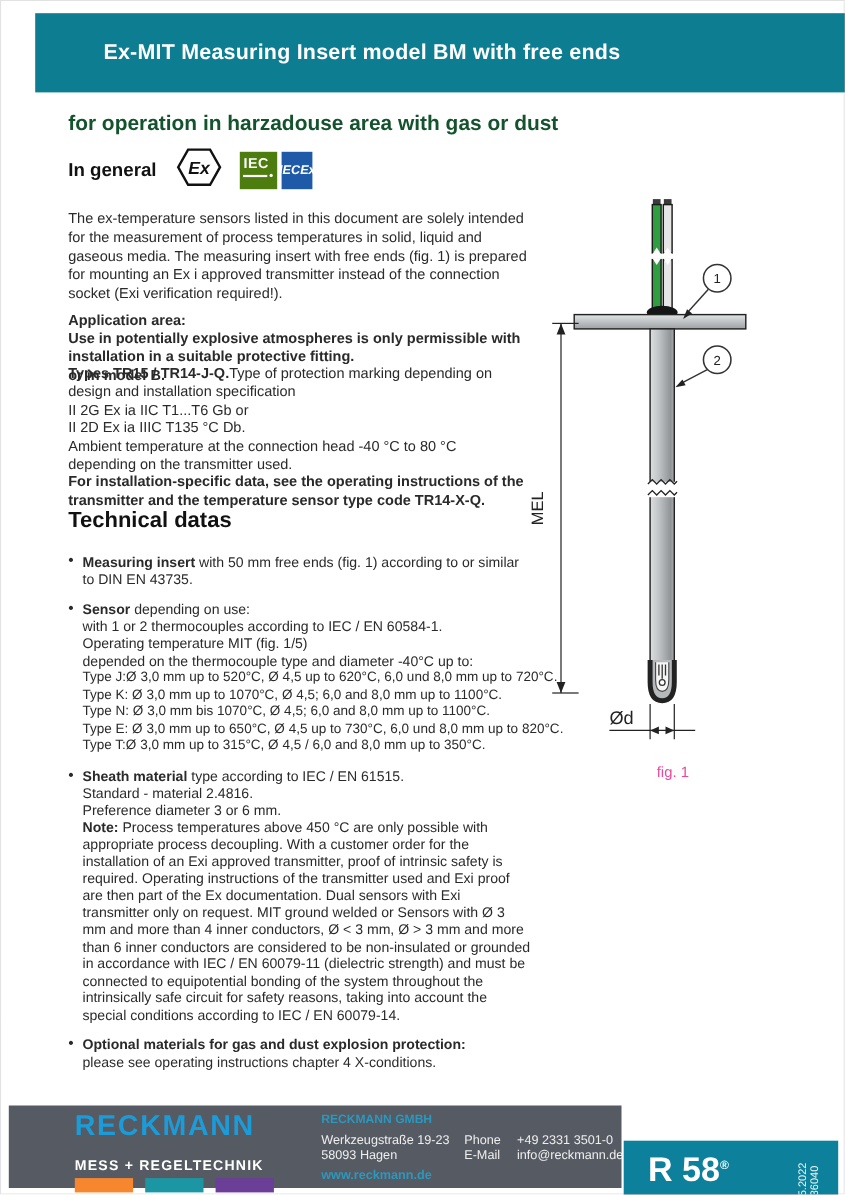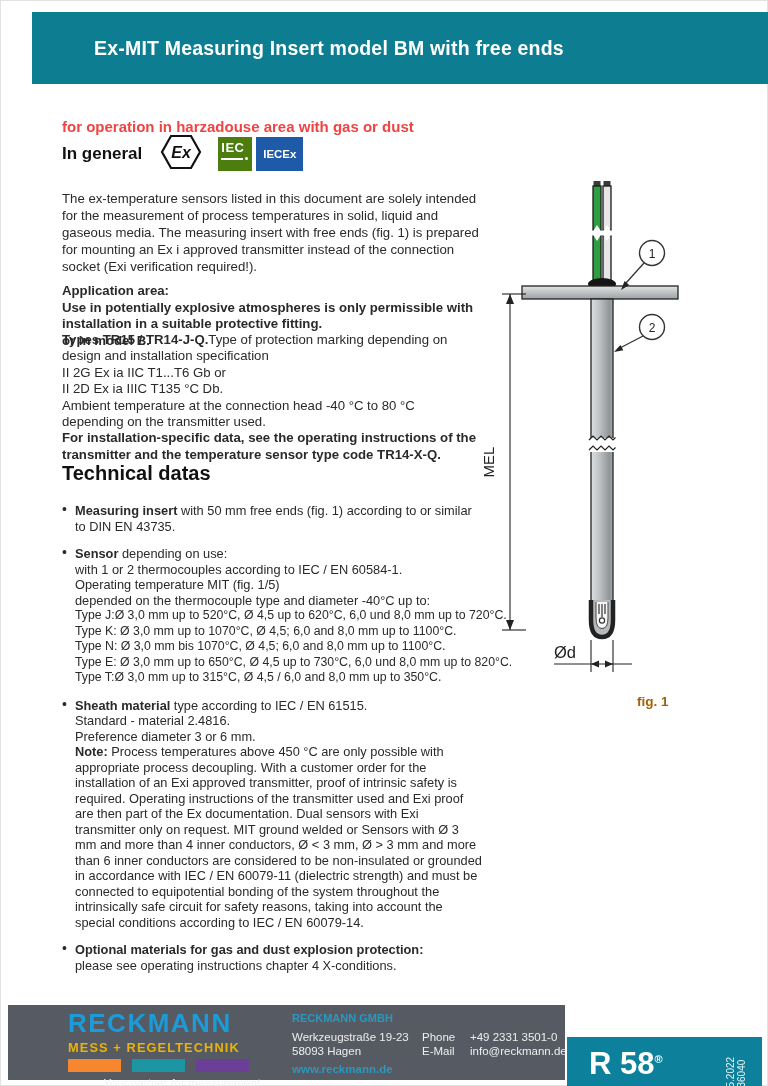--- a/index.html
+++ b/index.html
@@ -4,53 +4,53 @@
 <style>
   html,body{margin:0;padding:0;}
   body{width:768px;height:1086px;background:#fff;position:relative;overflow:hidden;
        font-family:"Liberation Sans","DejaVu Sans",sans-serif;color:#2a2a2a;}
   .page{position:absolute;inset:0;box-shadow:inset 0 0 0 1px #e2e2e2;}
   .abs{position:absolute;}
 
   
   .banner{left:8px;top:12px;width:752px;height:72px;background:#0d7d91;display:flex;align-items:center;margin-left:24px;}
   .banner h1{margin:0 0 0 62px;font-size:19.5px;font-weight:700;color:#fff;letter-spacing:.2px;}
-  .subtitle{left:62px;top:118px;font-size:15px;font-weight:700;color:#ef4444;}
+  .subtitle{left:62px;top:102px;font-size:19px;font-weight:700;color:#14532d;}
   .ingeneral{left:62px;top:134px;display:flex;align-items:center;}
   .ingeneral .lbl{font-size:17px;font-weight:700;color:#111;}
   .exmark{margin-left:18px;}
   .ieclogo{margin-left:16px;width:34px;height:34px;background:#4d7c0f;color:#fff;position:relative;}
   .ieclogo .t{position:absolute;left:3px;top:3px;font-size:13px;font-weight:700;letter-spacing:.5px;}
   .ieclogo .u{position:absolute;left:3px;top:21px;width:22px;height:2px;background:#fff;}
   .ieclogo .d{position:absolute;left:27px;top:20px;width:3px;height:3px;background:#fff;border-radius:50%;}
-  .iecexlogo{margin-left:4px;width:47px;height:34px;background:#1e5aa8;color:#fff;display:flex;align-items:center;justify-content:center;
-             font-size:11.5px;font-weight:700;}
+  .iecexlogo{margin-left:4px;width:28px;height:34px;background:#1e5aa8;color:#fff;display:flex;align-items:center;justify-content:center;
+             font-size:11.5px;font-weight:700;font-style:italic;}
 
   
   .col{left:62px;width:418px;font-size:13.2px;line-height:17px;}
   .intro{top:190px;}
   .appl{top:258px;font-weight:700;line-height:16.5px;margin-top:25px;}
   .types{top:332px;line-height:16.4px;}
   b,.b{font-weight:700;}
   .techhead{left:62px;top:462px;font-size:20px;font-weight:700;color:#111;}
   .bullets{left:62px;top:503px;width:420px;font-size:12.8px;line-height:15.5px;display:flex;flex-direction:column;gap:12px;}
   .bullet{position:relative;padding-left:13px;}
   .bullet::before{content:"•";position:absolute;left:0;top:-1px;font-size:14px;}
   .tline{white-space:nowrap;font-size:12.3px;}
 
   
   .figsvg{left:480px;top:172px;}
-  .figcap{left:597px;top:694px;font-size:13.5px;font-weight:700;color:#a16207;margin-left:40px;}
+  .figcap{left:597px;top:694px;font-size:13.5px;font-weight:400;color:#ec4899;}
 
   
   .f-gray{left:8px;top:1005px;width:557px;height:75px;background:#565a63;}
   .f-teal{left:567px;top:1005px;width:195px;height:75px;background:#0d809b;margin-top:32px;}
   .logoblk{position:absolute;left:60px;top:5px;width:192px;}
   .logoblk .rk{font-size:26px;font-weight:800;color:#1b9bd8;letter-spacing:1.5px;line-height:26px;}
-  .logoblk .mr{font-size:12.8px;font-weight:700;color:#eab308;letter-spacing:1.1px;margin-top:4px;}
+  .logoblk .mr{font-size:12.8px;font-weight:700;color:#ffffff;letter-spacing:1.1px;margin-top:16px;}
   .bars{display:flex;gap:11px;margin-top:4px;}
   .bars div{width:53px;height:13px;}
   .tagline{margin-top:4px;font-style:italic;font-size:11.8px;color:#f2f2f2;text-align:right;}
   .f-company{position:absolute;left:284px;top:7px;font-size:11px;font-weight:700;color:#2b98bd;}
   .f-addr{position:absolute;left:284px;top:25px;font-size:11.5px;color:#eee;line-height:14px;}
   .f-plabels{position:absolute;left:414px;top:25px;font-size:11.5px;color:#eee;line-height:14px;}
   .f-pvals{position:absolute;left:462px;top:25px;font-size:11.5px;color:#eee;line-height:14px;}
   .f-site{position:absolute;left:284px;top:58px;font-size:11.5px;font-weight:700;color:#2b98bd;}
   .rcode{position:absolute;left:22px;top:9px;font-size:31px;font-weight:700;color:#fff;}
   .rcode sup{font-size:11px;}

